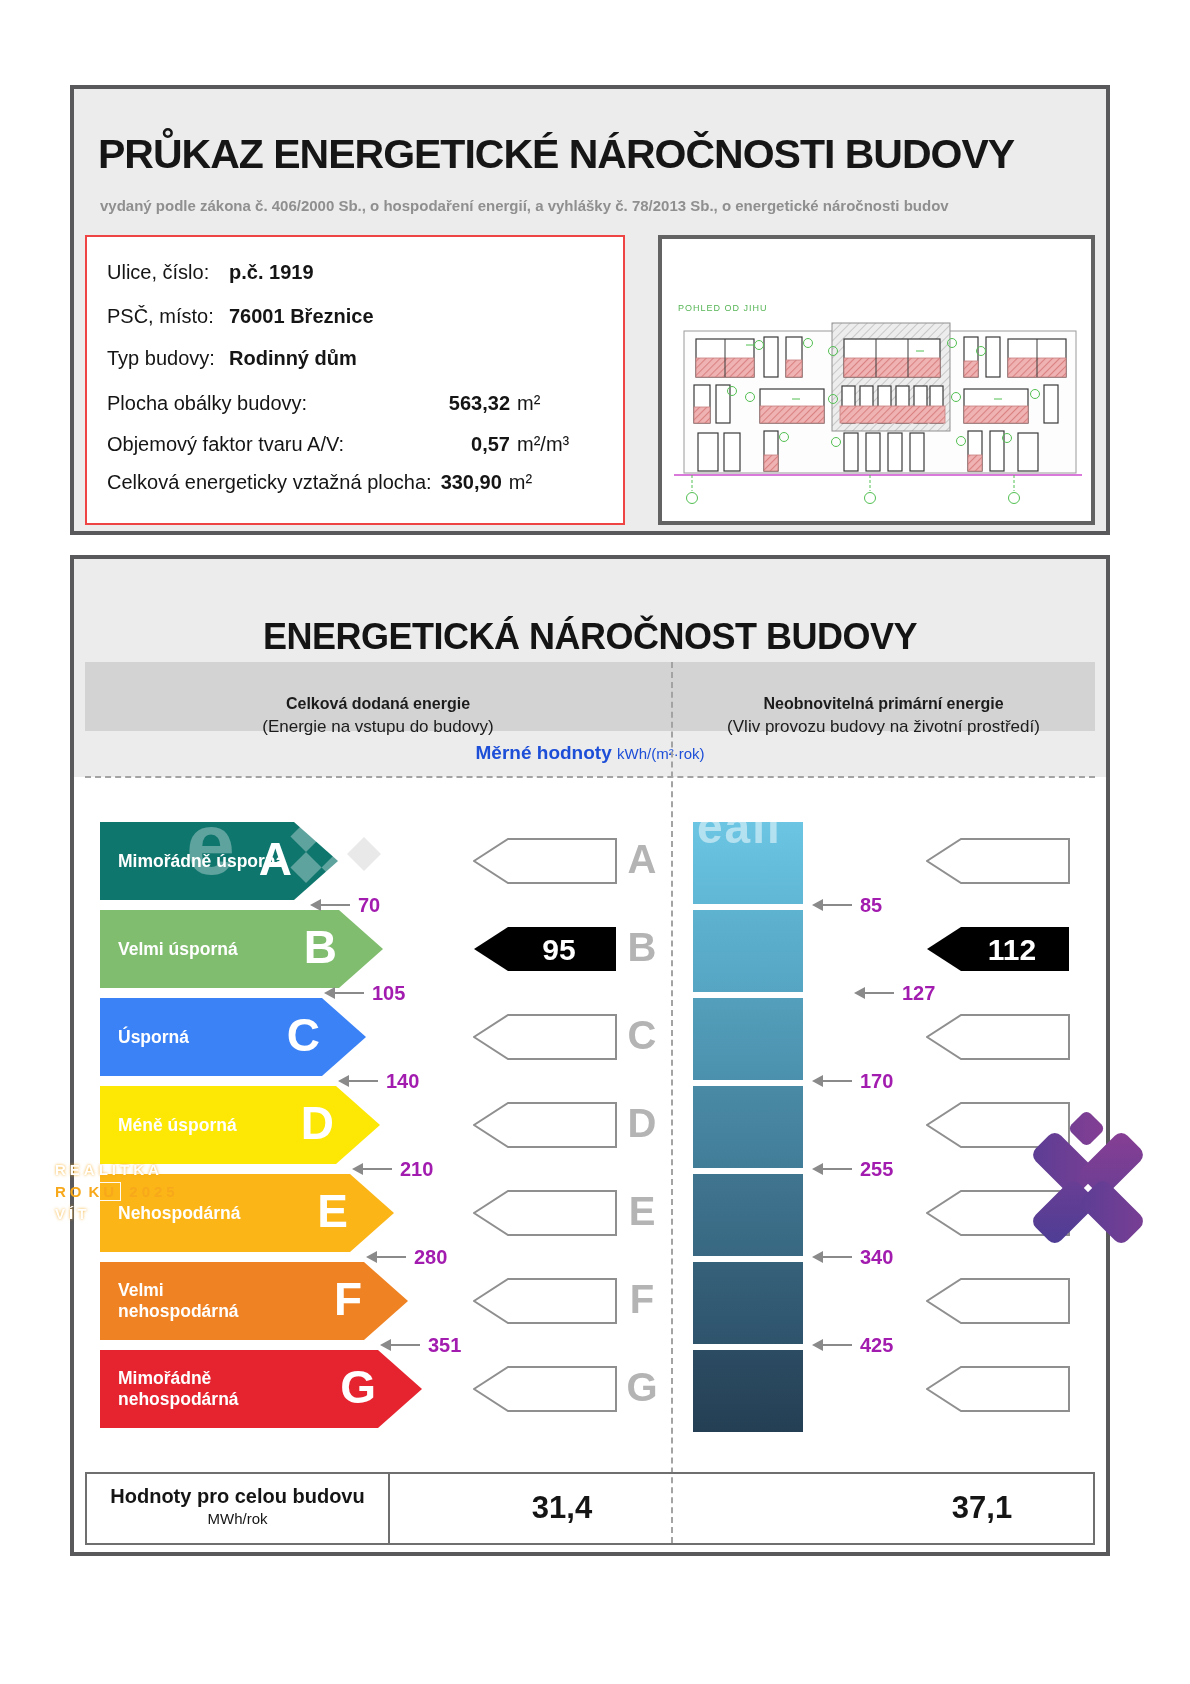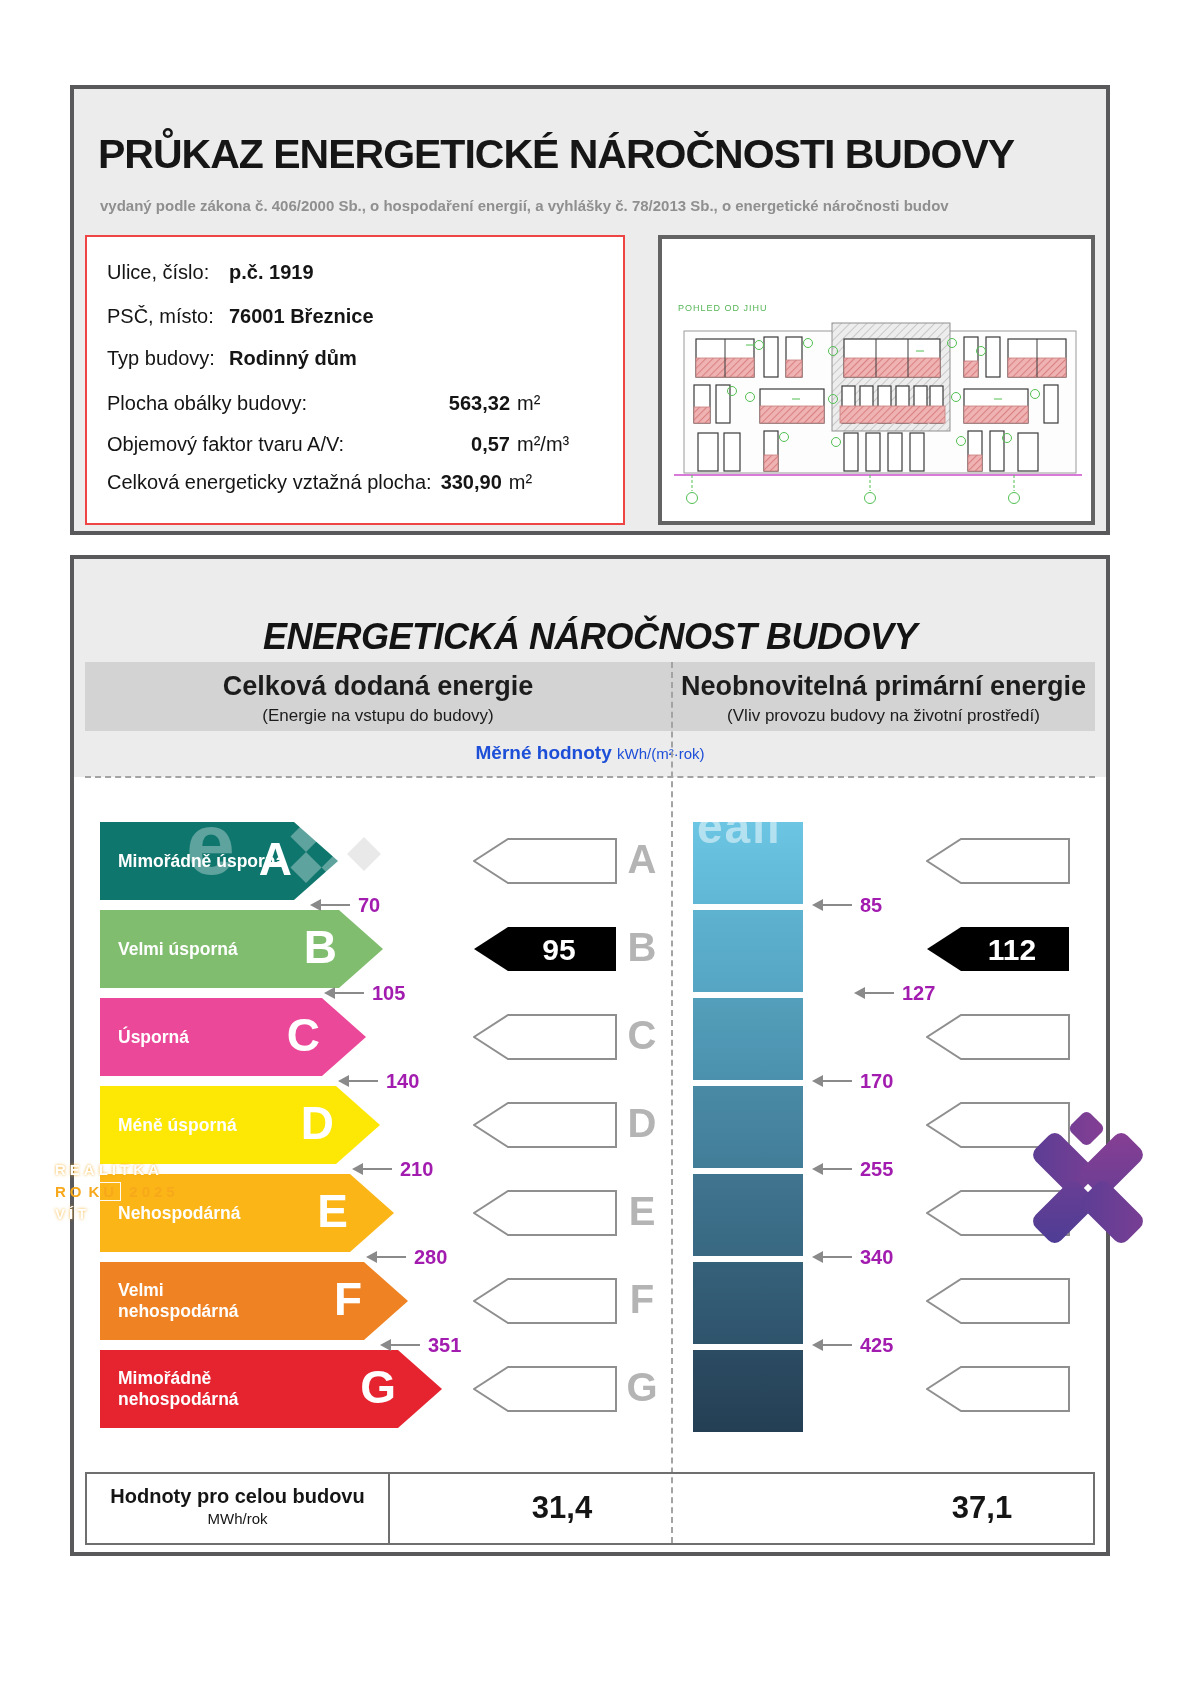--- a/index.html
+++ b/index.html
@@ -15,24 +15,24 @@
   .info-box{left:85px;top:235px;width:540px;height:290px;background:#fff;border:2px solid #ef4444;box-sizing:border-box;}
   .irow{position:absolute;left:20px;right:20px;display:flex;align-items:baseline;font-size:20px;}
   .ilabel{width:122px;flex:none;}
   .ival{font-weight:bold;}
   .ilabel-grow{flex:none;}
   .ival-r{flex:1;text-align:right;font-weight:bold;}
   .iunit{width:86px;flex:none;margin-left:7px;}
   .ival-in{font-weight:bold;margin-left:9px;}
   .iunit-in{margin-left:7px;}
   .draw-box{left:658px;top:235px;width:437px;height:290px;background:#fff;border:4px solid #636363;box-sizing:border-box;}
-  .sec-title{left:70px;top:586px;width:1040px;text-align:center;font-size:36px;font-weight:bold;color:#141414;letter-spacing:-0.5px;font-style:italic;}
+  .sec-title{left:70px;top:586px;width:1040px;text-align:center;font-size:36px;font-weight:bold;color:#141414;letter-spacing:-0.5px;}
   .hdr-band{left:85px;top:662px;width:1010px;height:69px;background:#d3d3d3;}
   .hdr-cell{position:absolute;top:9px;text-align:center;color:#1c1c1c;}
-  .hdr-cell .t{font-size:27px;font-weight:bold;}
+  .hdr-cell .t{font-size:16px;font-weight:bold;margin-top:24px;}
   .hdr-cell .s{font-size:17px;margin-top:4px;}
   .units-row{left:85px;top:742px;width:1010px;text-align:center;font-size:19px;font-weight:bold;color:#1d4ed8;}
   .units-row .u{font-size:15px;font-weight:normal;}
   .dash-h{left:85px;top:776px;width:1010px;height:0;border-top:2px dashed #a3a3a3;}
   .dash-v{left:671px;top:662px;height:881px;width:0;border-left:2px dashed #a3a3a3;}
   .carrow{position:absolute;left:100px;height:78px;
     clip-path:polygon(0 0,calc(100% - 44px) 0,100% 50%,calc(100% - 44px) 100%,0 100%);}
   .clabel{position:absolute;left:18px;top:50%;transform:translateY(-50%);max-width:168px;
     font-size:17.5px;font-weight:bold;color:#fff;line-height:1.2;}
   .cletter{position:absolute;right:46px;top:50%;transform:translateY(-53%);font-size:46px;font-weight:bold;color:#fff;}
@@ -227,37 +227,37 @@
   <div class="abs dash-v"></div>
 
   <div class="carrow" style="top: 822px; width: 238px; background: #0f766e;">
     <span class="clabel">Mimořádně úsporná</span>
     <span class="cletter">A</span>
   </div>
   <div class="carrow" style="top: 910px; width: 252px; background: rgb(128, 189, 111); padding-left: 31px;">
     <span class="clabel">Velmi úsporná</span>
     <span class="cletter">B</span>
   </div>
-  <div class="carrow" style="top: 998px; width: 266px; background: #ec4899;">
+  <div class="carrow" style="top: 998px; width: 266px; background: #3b82f6;">
     <span class="clabel">Úsporná</span>
     <span class="cletter">C</span>
   </div>
   <div class="carrow" style="top: 1086px; width: 280px; background: rgb(253, 231, 4);">
     <span class="clabel">Méně úsporná</span>
     <span class="cletter">D</span>
   </div>
   <div class="carrow" style="top: 1174px; width: 294px; background: rgb(251, 181, 22);">
     <span class="clabel">Nehospodárná</span>
     <span class="cletter">E</span>
   </div>
   <div class="carrow" style="top: 1262px; width: 308px; background: rgb(239, 130, 34);">
     <span class="clabel">Velmi nehospodárná</span>
     <span class="cletter">F</span>
   </div>
-  <div class="carrow" style="top: 1350px; width: 322px; background: rgb(229, 36, 48); padding-left: 20px;">
+  <div class="carrow" style="top: 1350px; width: 322px; background: rgb(229, 36, 48);">
     <span class="clabel">Mimořádně nehospodárná</span>
     <span class="cletter">G</span>
   </div>
 
   <div class="boundary" style="left:312px;top:893px">
       <span class="bline"></span>
       <span class="bnum">70</span>
     </div>
   <div class="boundary" style="left:326px;top:981px">
       <span class="bline"></span>

